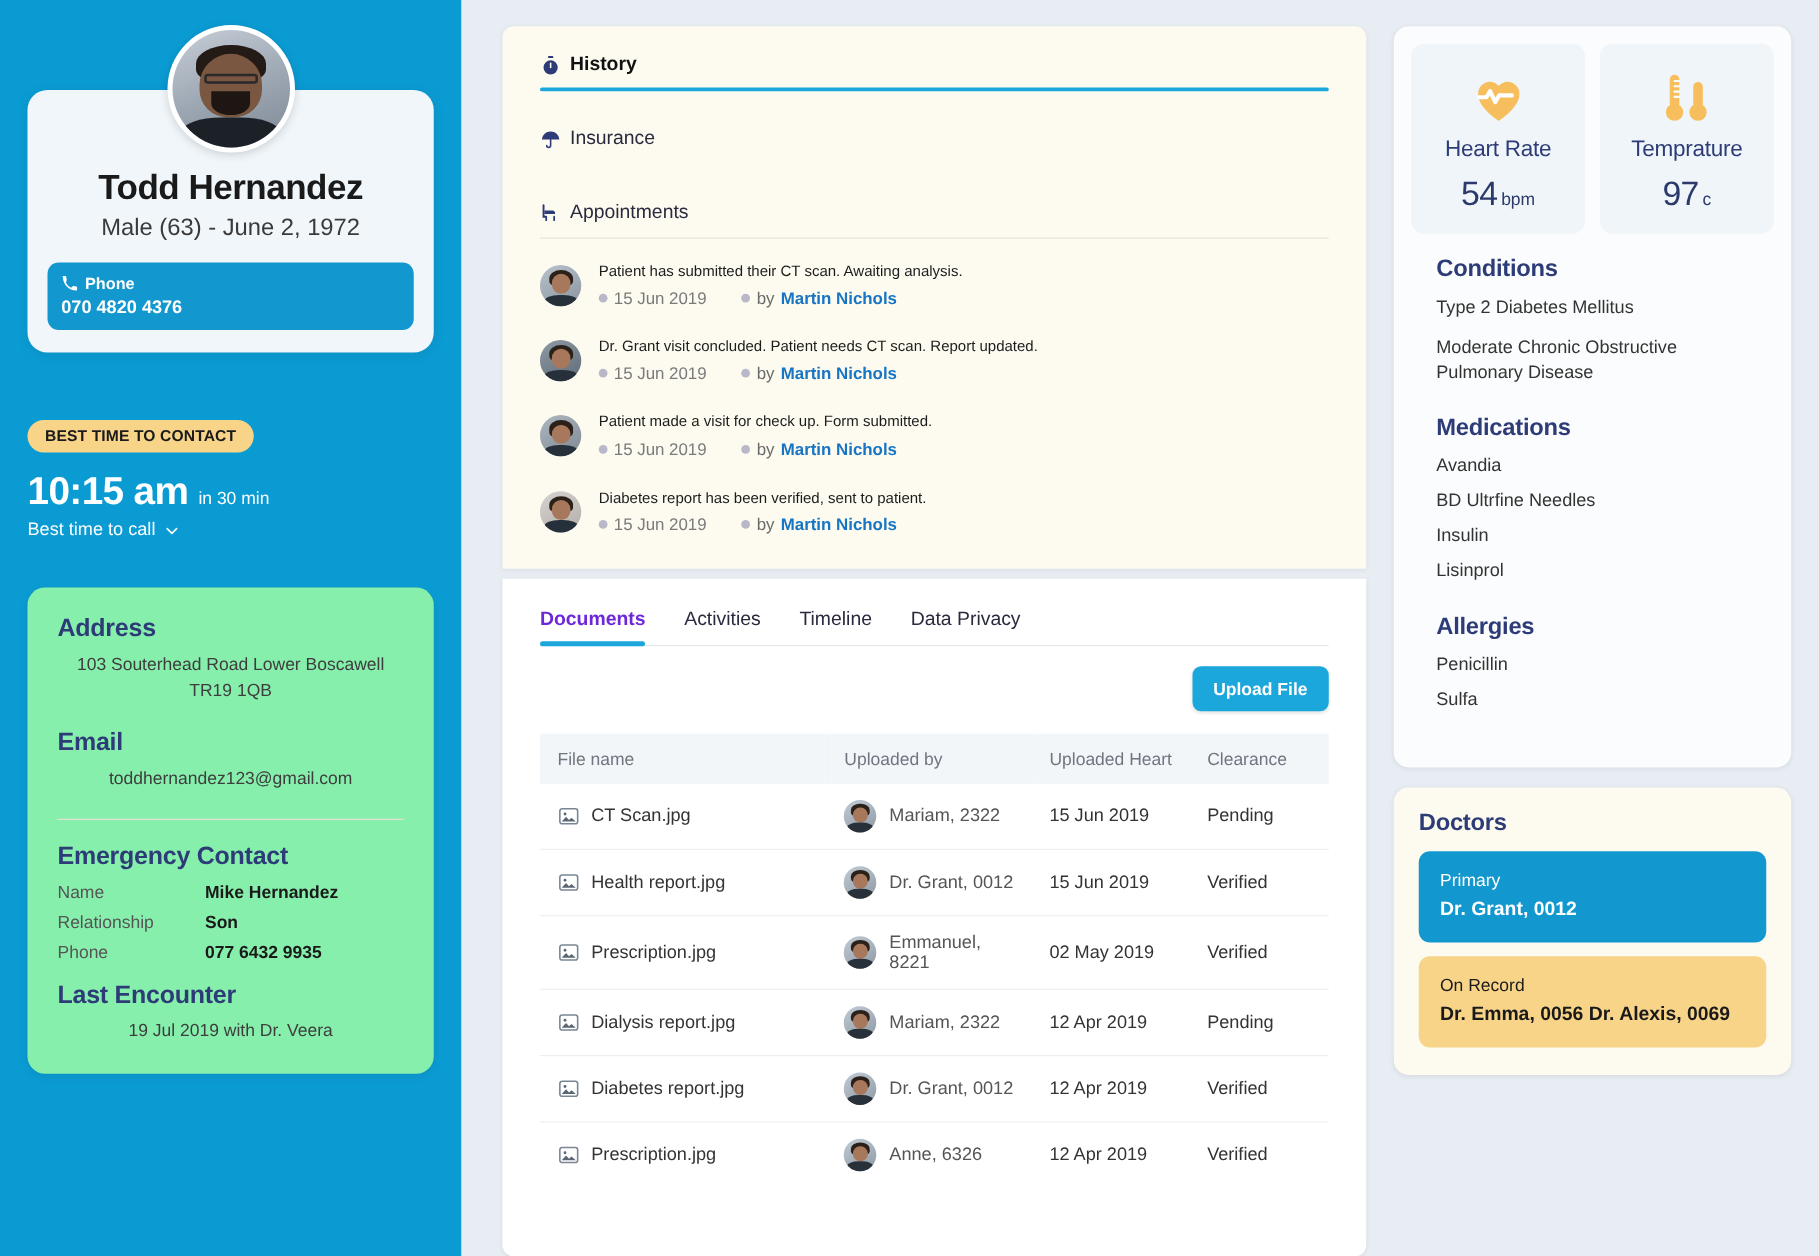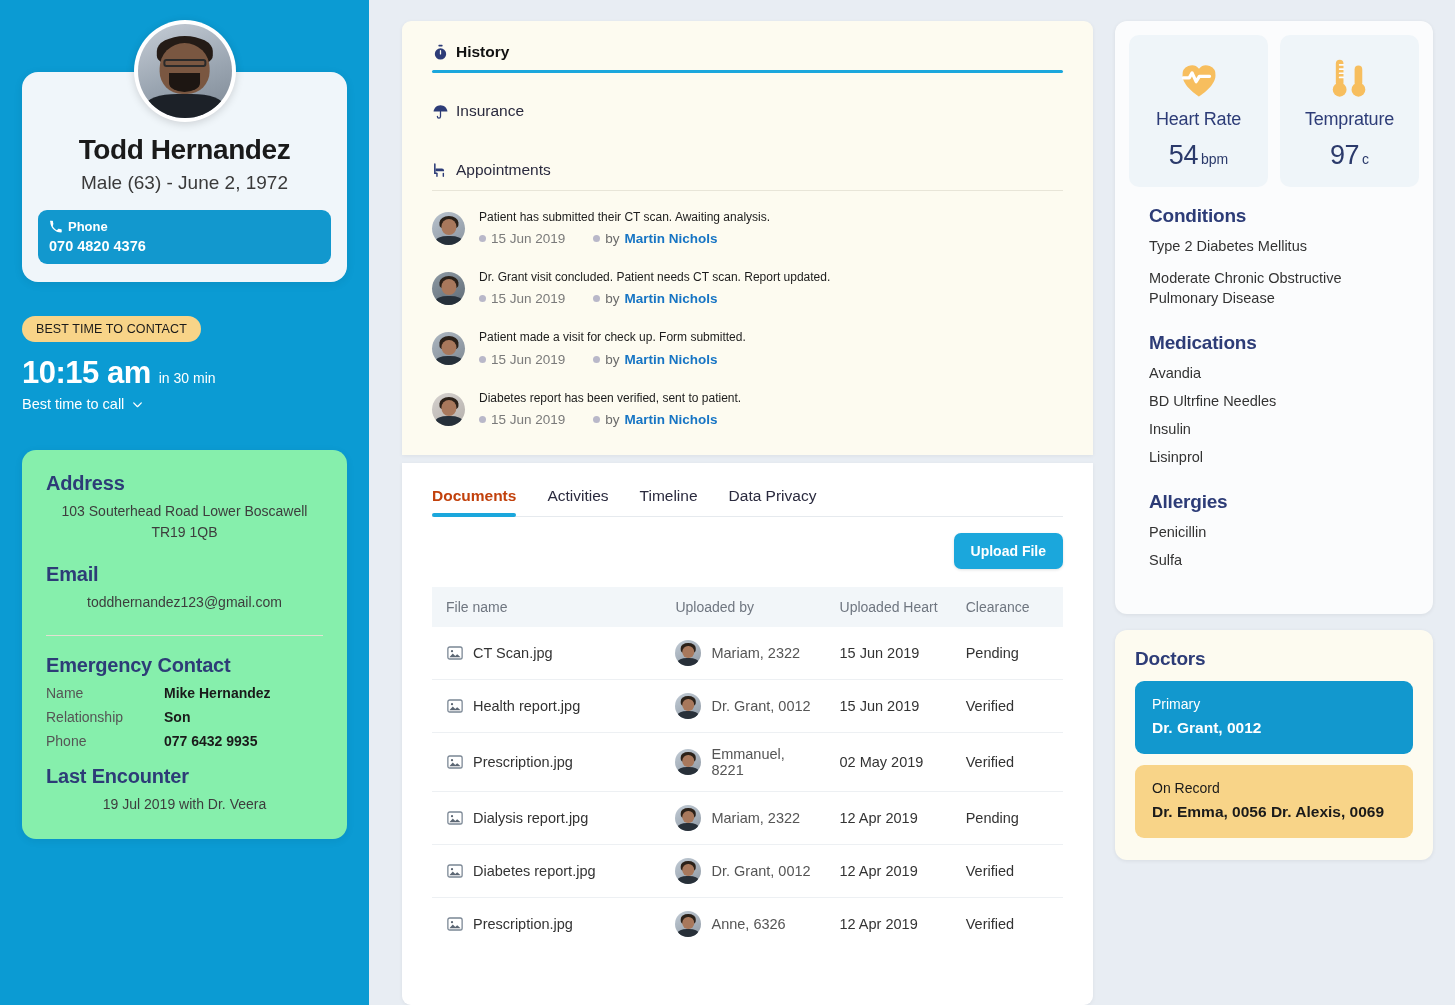--- a/index.html
+++ b/index.html
@@ -135,24 +135,25 @@
     gap: 6px;
   }
   .badge-val { font-size: 14.5px; font-weight: 600; margin-top: 1px; }
 
   .contact-block { margin-top: 34px; }
   .best-time-pill {
     display: inline-block;
     background: #F8D488;
     color: #1a1a1a;
     font-size: 12.5px;
-    font-weight: normal;
+    font-weight: bold;
     letter-spacing: 0.1px;
     padding: 6px 14px;
     border-radius: 14px;
+    margin-top: 20px;
   }
   .time-row {
     margin-top: 13px;
     display: flex;
     align-items: baseline;
     gap: 8px;
   }
   .time-big {
     font-size: 31px;
     font-weight: bold;
@@ -341,21 +342,21 @@
     gap: 31px;
     border-bottom: 1px solid #E6EAEE;
   }
   .tab2 {
     padding-bottom: 11px;
     font-size: 15.5px;
     color: #2A2A3E;
     position: relative;
     cursor: pointer;
   }
-  .tab2.active { font-weight: bold; color: #c2410c; }
+  .tab2.active { font-weight: bold; color: #6d28d9; }
   .tab2.active::after {
     content: "";
     position: absolute;
     left: 0; right: 0; bottom: -1px;
     height: 3.5px;
     background: #1BA7DC;
     border-radius: 2px;
   }
 
   .upload-row { display: flex; justify-content: flex-end; margin-top: 16px; }

